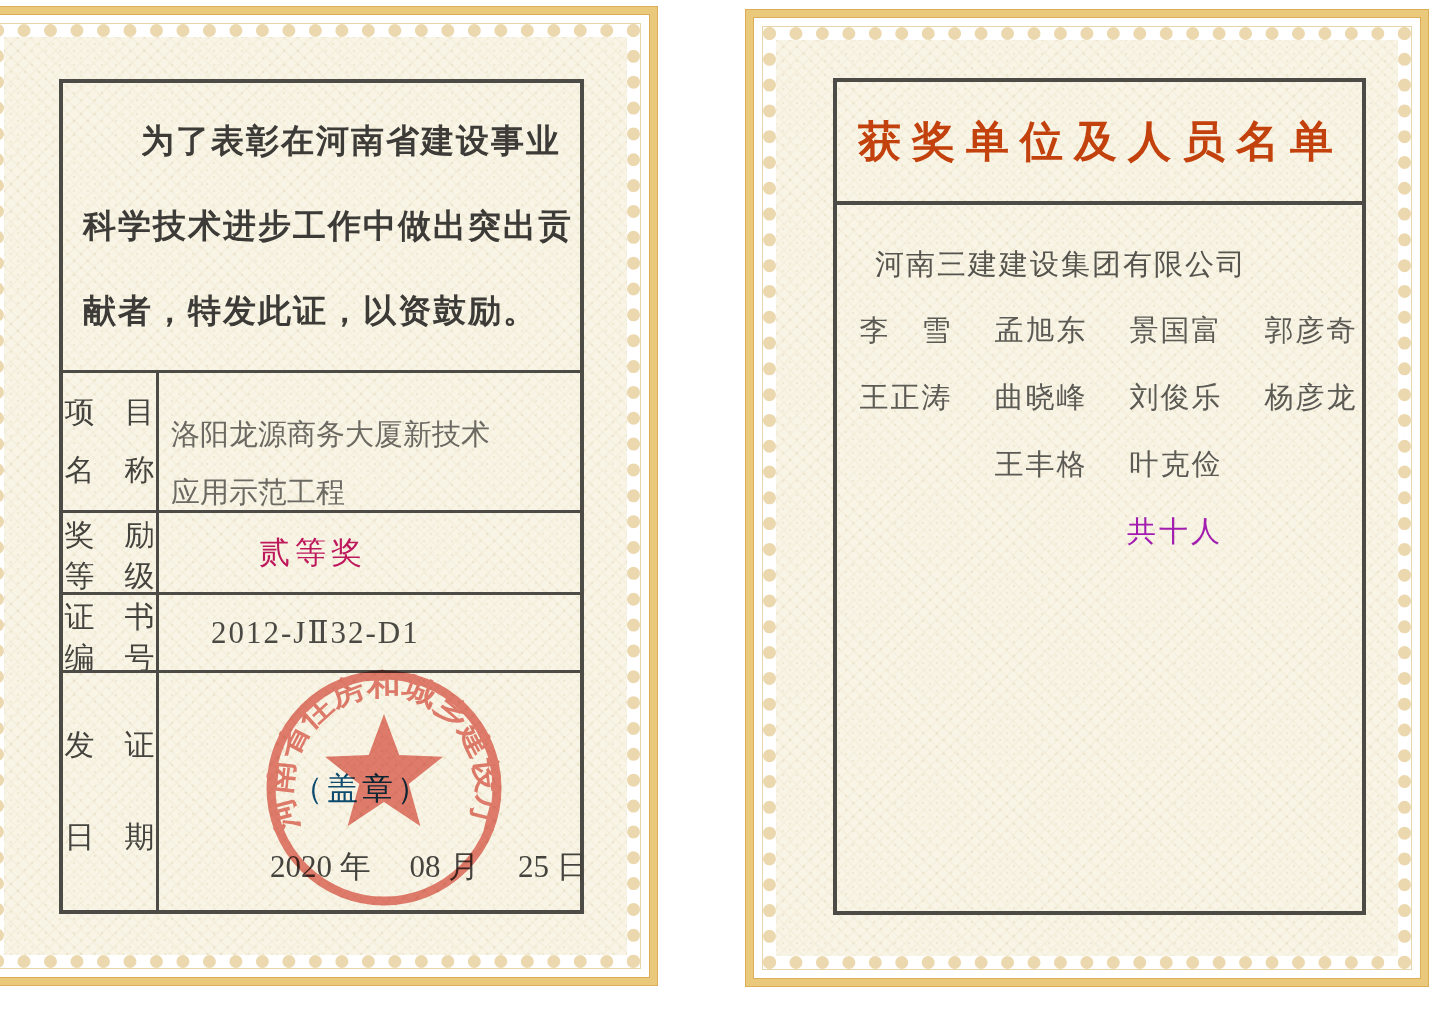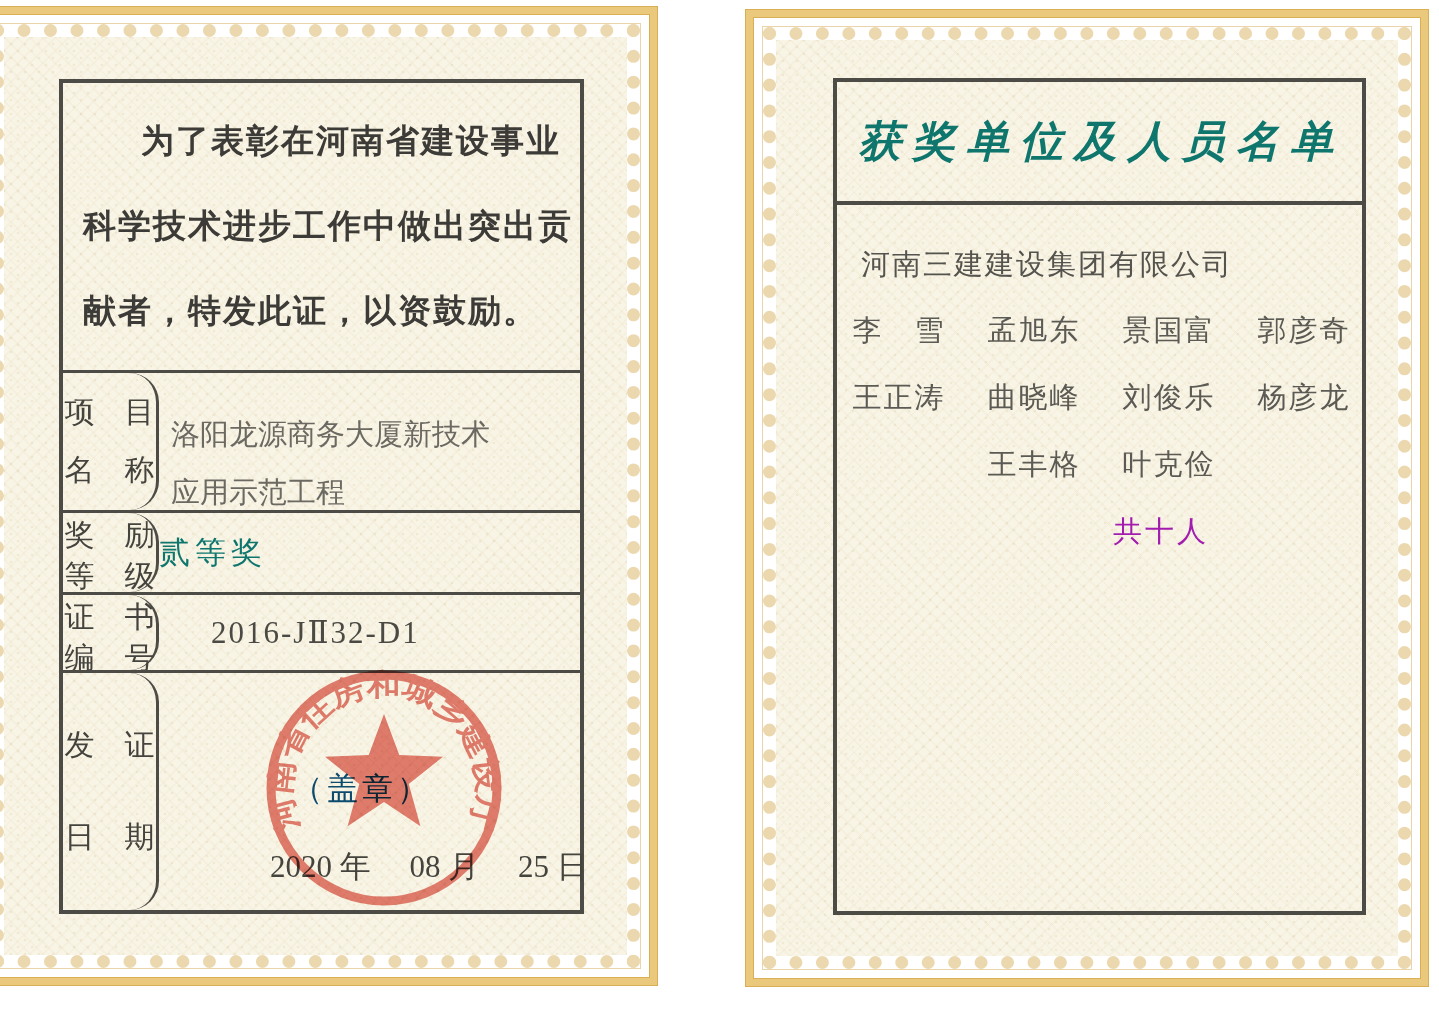--- a/index.html
+++ b/index.html
@@ -45,29 +45,29 @@
     font-size:33px;font-weight:bold;color:#3d3b37;
     letter-spacing:2px;line-height:85px;
   }
   .intro p{margin:0;white-space:nowrap;}
   .intro .indent{text-indent:58px;}
   .frow{display:flex;border-top:3px solid #4d4b46;box-sizing:border-box;}
   .frow .lbl{
     width:96px;flex:0 0 96px;box-sizing:border-box;
     border-right:3px solid #4d4b46;
     display:flex;flex-direction:column;justify-content:space-evenly;align-items:center;
-    font-size:30px;color:#45433e;padding:2px 0;border-radius:29px;
+    font-size:30px;color:#45433e;padding:2px 0;
   }
   .frow .lbl span{white-space:nowrap;}
   .frow .val{flex:1;box-sizing:border-box;}
   .frow-project{height:140px;}
   .frow-project .val{font-size:29px;color:#6b6962;padding:32px 6px 0 12px;line-height:58px;}
   .frow-project .val p{margin:0;white-space:nowrap;}
   .frow-award{height:82px;}
-  .frow-award .val{display:flex;align-items:center;font-size:31px;color:#0f766e;letter-spacing:5px;}
+  .frow-award .val{display:flex;align-items:center;font-size:31px;color:#be185d;letter-spacing:5px;padding-left:100px;}
   .frow-cert{height:78px;}
   .frow-cert .val{display:flex;align-items:center;font-size:31px;color:#4b4943;letter-spacing:2px;padding-left:52px;}
   .frow-date{flex:1;}
   .frow-date .val{position:relative;}
   
   .stamp-note{
     position:absolute;left:292px;top:768px;z-index:2;
     font-size:31px;color:#0c4a6e;letter-spacing:4px;white-space:nowrap;
   }
   .issue-date{
@@ -81,25 +81,24 @@
   
   .award-box{
     position:absolute;left:833px;top:78px;width:533px;height:837px;
     box-sizing:border-box;border:4px solid #4d4b46;
     display:flex;flex-direction:column;z-index:2;
   }
   .award-title{
     height:123px;flex:0 0 123px;box-sizing:border-box;
     border-bottom:4px solid #4d4b46;
     display:flex;align-items:center;justify-content:center;
-    font-size:43px;font-weight:bold;letter-spacing:11px;color:#0f766e;
+    font-size:43px;font-weight:bold;letter-spacing:11px;color:#c2410c;
     padding-left:3px; 
-    font-style:italic;
   }
-  .award-body{flex:1;padding:40px 20px 0 24px;font-size:29px;color:#5c5a54;}
+  .award-body{flex:1;padding:40px 20px 0 38px;font-size:29px;color:#5c5a54;}
   .company{margin:0 0 26px 0;letter-spacing:2px;color:#55534d;white-space:nowrap;}
   .name-row{display:flex;gap:42px;margin:0 0 27px 0;letter-spacing:2px;white-space:nowrap;justify-content:center;}
   .total-line{margin-top:14px;padding-left:252px;color:#a21caf;letter-spacing:3px;}
 </style>
 </head>
 <body>
 
 <div class="page" style="left:-26px;top:7px;width:683px;height:978px;">
   <div class="band"></div>
   <div class="lace">
@@ -139,21 +138,21 @@
       <span>等　级</span>
     </div>
     <div class="val">贰等奖</div>
   </div>
 
   <div class="frow frow-cert">
     <div class="lbl">
       <span>证　书</span>
       <span>编　号</span>
     </div>
-    <div class="val">2016-JⅡ32-D1</div>
+    <div class="val">2012-JⅡ32-D1</div>
   </div>
 
   <div class="frow frow-date">
     <div class="lbl">
       <span>发　证</span>
       <span>日　期</span>
     </div>
     <div class="val"></div>
   </div>
 </div>

